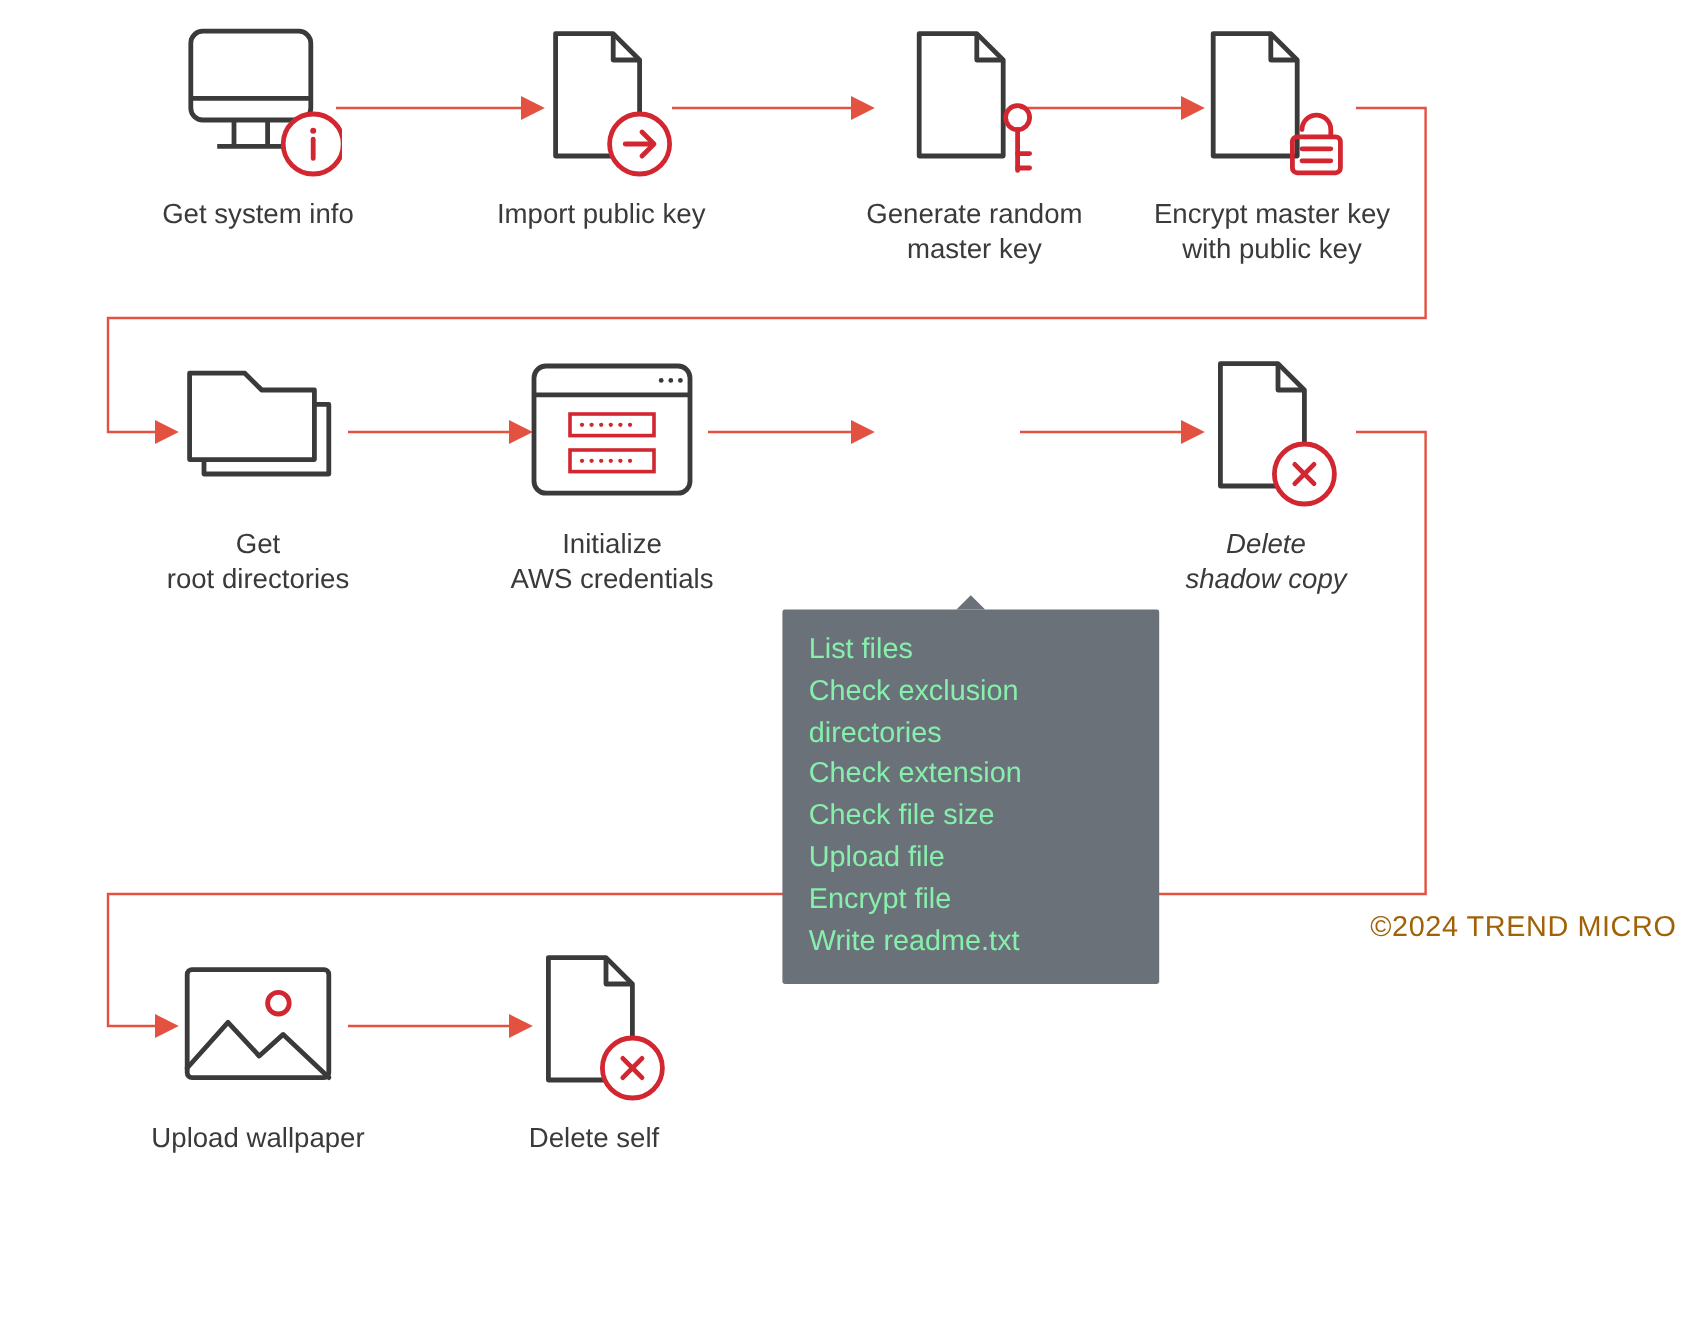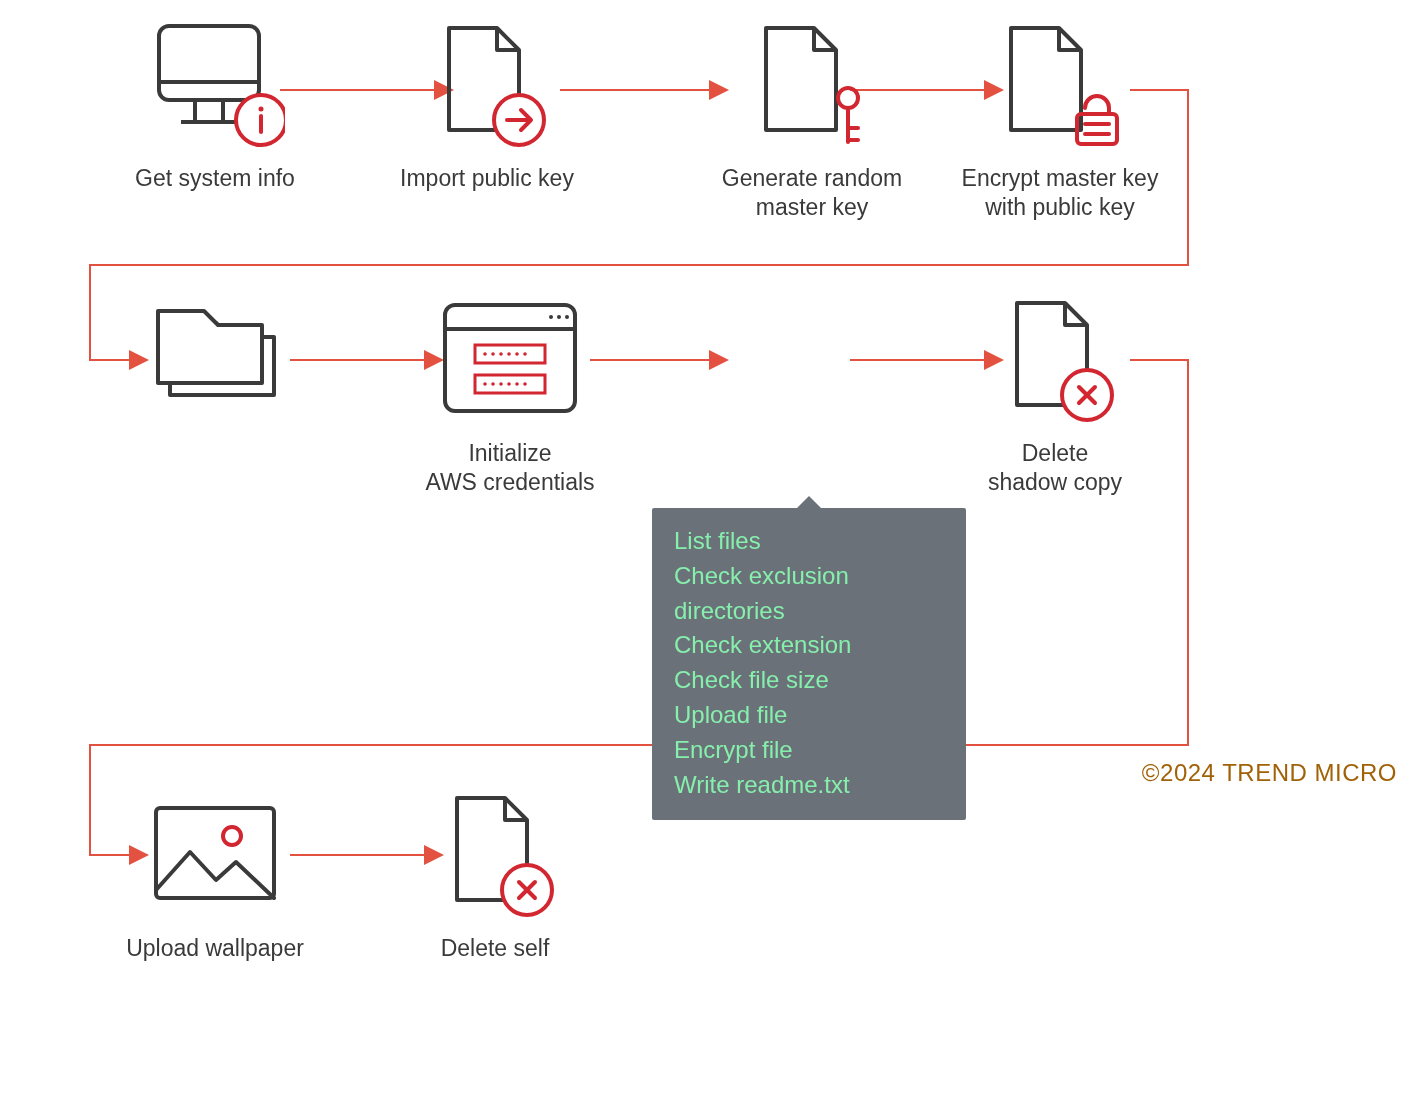--- a/index.html
+++ b/index.html
@@ -106,21 +106,21 @@
         <line x1="78" y1="80" x2="78" y2="100" stroke="#3a3a3a" stroke-width="4"></line>
         <line x1="36" y1="102" x2="92" y2="102" stroke="#3a3a3a" stroke-width="4"></line>
         <circle cx="116" cy="100" r="25" fill="#fff" stroke="#d22630" stroke-width="4"></circle>
         <circle cx="116" cy="89" r="2.5" fill="#d22630"></circle>
         <line x1="116" y1="96" x2="116" y2="112" stroke="#d22630" stroke-width="4" stroke-linecap="round"></line>
       </svg>
     </div>
     <div class="label">Get system info</div>
   </div>
 
-  <div class="node" style="left:347px; top:20px;">
+  <div class="node" style="left:361px; top:20px;">
     <div class="icon-wrap">
       <svg class="ic" width="120" height="130" viewBox="0 0 120 130">
         <path d="M22 8 L70 8 L92 30 L92 110 L22 110 Z" fill="none" stroke="#3a3a3a" stroke-width="4" stroke-linejoin="round"></path>
         <path d="M70 8 L70 30 L92 30" fill="none" stroke="#3a3a3a" stroke-width="4" stroke-linejoin="round"></path>
         <circle cx="92" cy="100" r="25" fill="#fff" stroke="#d22630" stroke-width="4"></circle>
         <line x1="80" y1="100" x2="102" y2="100" stroke="#d22630" stroke-width="4" stroke-linecap="round"></line>
         <polyline points="94,90 104,100 94,110" fill="none" stroke="#d22630" stroke-width="4" stroke-linecap="round" stroke-linejoin="round"></polyline>
       </svg>
     </div>
     <div class="label">Import public key</div>
@@ -160,20 +160,22 @@
 with public key</div>
   </div>
 
   <div class="node" style="left:75px; top:295px;">
     <div class="icon-wrap">
       <svg class="ic" width="150" height="130" viewBox="0 0 150 130">
         <path d="M30 28 h46 l14 14 h44 v58 h-104 Z" fill="none" stroke="#3a3a3a" stroke-width="4" stroke-linejoin="round"></path>
         <path d="M18 16 h46 l14 14 h44 v58 h-104 Z" fill="#fff" stroke="#3a3a3a" stroke-width="4" stroke-linejoin="round"></path>
       </svg>
     </div>
+    <div class="label">Get
+root directories</div>
   </div>
 
   <div class="node" style="left:370px; top:295px;">
     <div class="icon-wrap">
       <svg class="ic" width="150" height="130" viewBox="0 0 150 130">
         <rect x="10" y="10" width="130" height="106" rx="10" fill="none" stroke="#3a3a3a" stroke-width="4"></rect>
         <line x1="10" y1="34" x2="140" y2="34" stroke="#3a3a3a" stroke-width="4"></line>
         <circle cx="116" cy="22" r="2" fill="#3a3a3a"></circle>
         <circle cx="124" cy="22" r="2" fill="#3a3a3a"></circle>
         <circle cx="132" cy="22" r="2" fill="#3a3a3a"></circle>
@@ -193,21 +195,21 @@
             <circle cx="82" cy="89" r="1.8"></circle>
             <circle cx="90" cy="89" r="1.8"></circle>
         </g>
       </svg>
     </div>
     <div class="label">Initialize
 AWS credentials</div>
   </div>
 
 
-  <div class="node" style="left:915px; top:295px;">
+  <div class="node" style="left:915px; top:295px;font-style:italic;">
     <div class="icon-wrap">
       <svg class="ic" width="120" height="130" viewBox="0 0 120 130">
         <path d="M22 8 L70 8 L92 30 L92 110 L22 110 Z" fill="none" stroke="#3a3a3a" stroke-width="4" stroke-linejoin="round"></path>
         <path d="M70 8 L70 30 L92 30" fill="none" stroke="#3a3a3a" stroke-width="4" stroke-linejoin="round"></path>
         <circle cx="92" cy="100" r="25" fill="#fff" stroke="#d22630" stroke-width="4"></circle>
         <line x1="84" y1="92" x2="100" y2="108" stroke="#d22630" stroke-width="4" stroke-linecap="round"></line>
         <line x1="100" y1="92" x2="84" y2="108" stroke="#d22630" stroke-width="4" stroke-linecap="round"></line>
       </svg>
     </div>
     <div class="label">Delete

